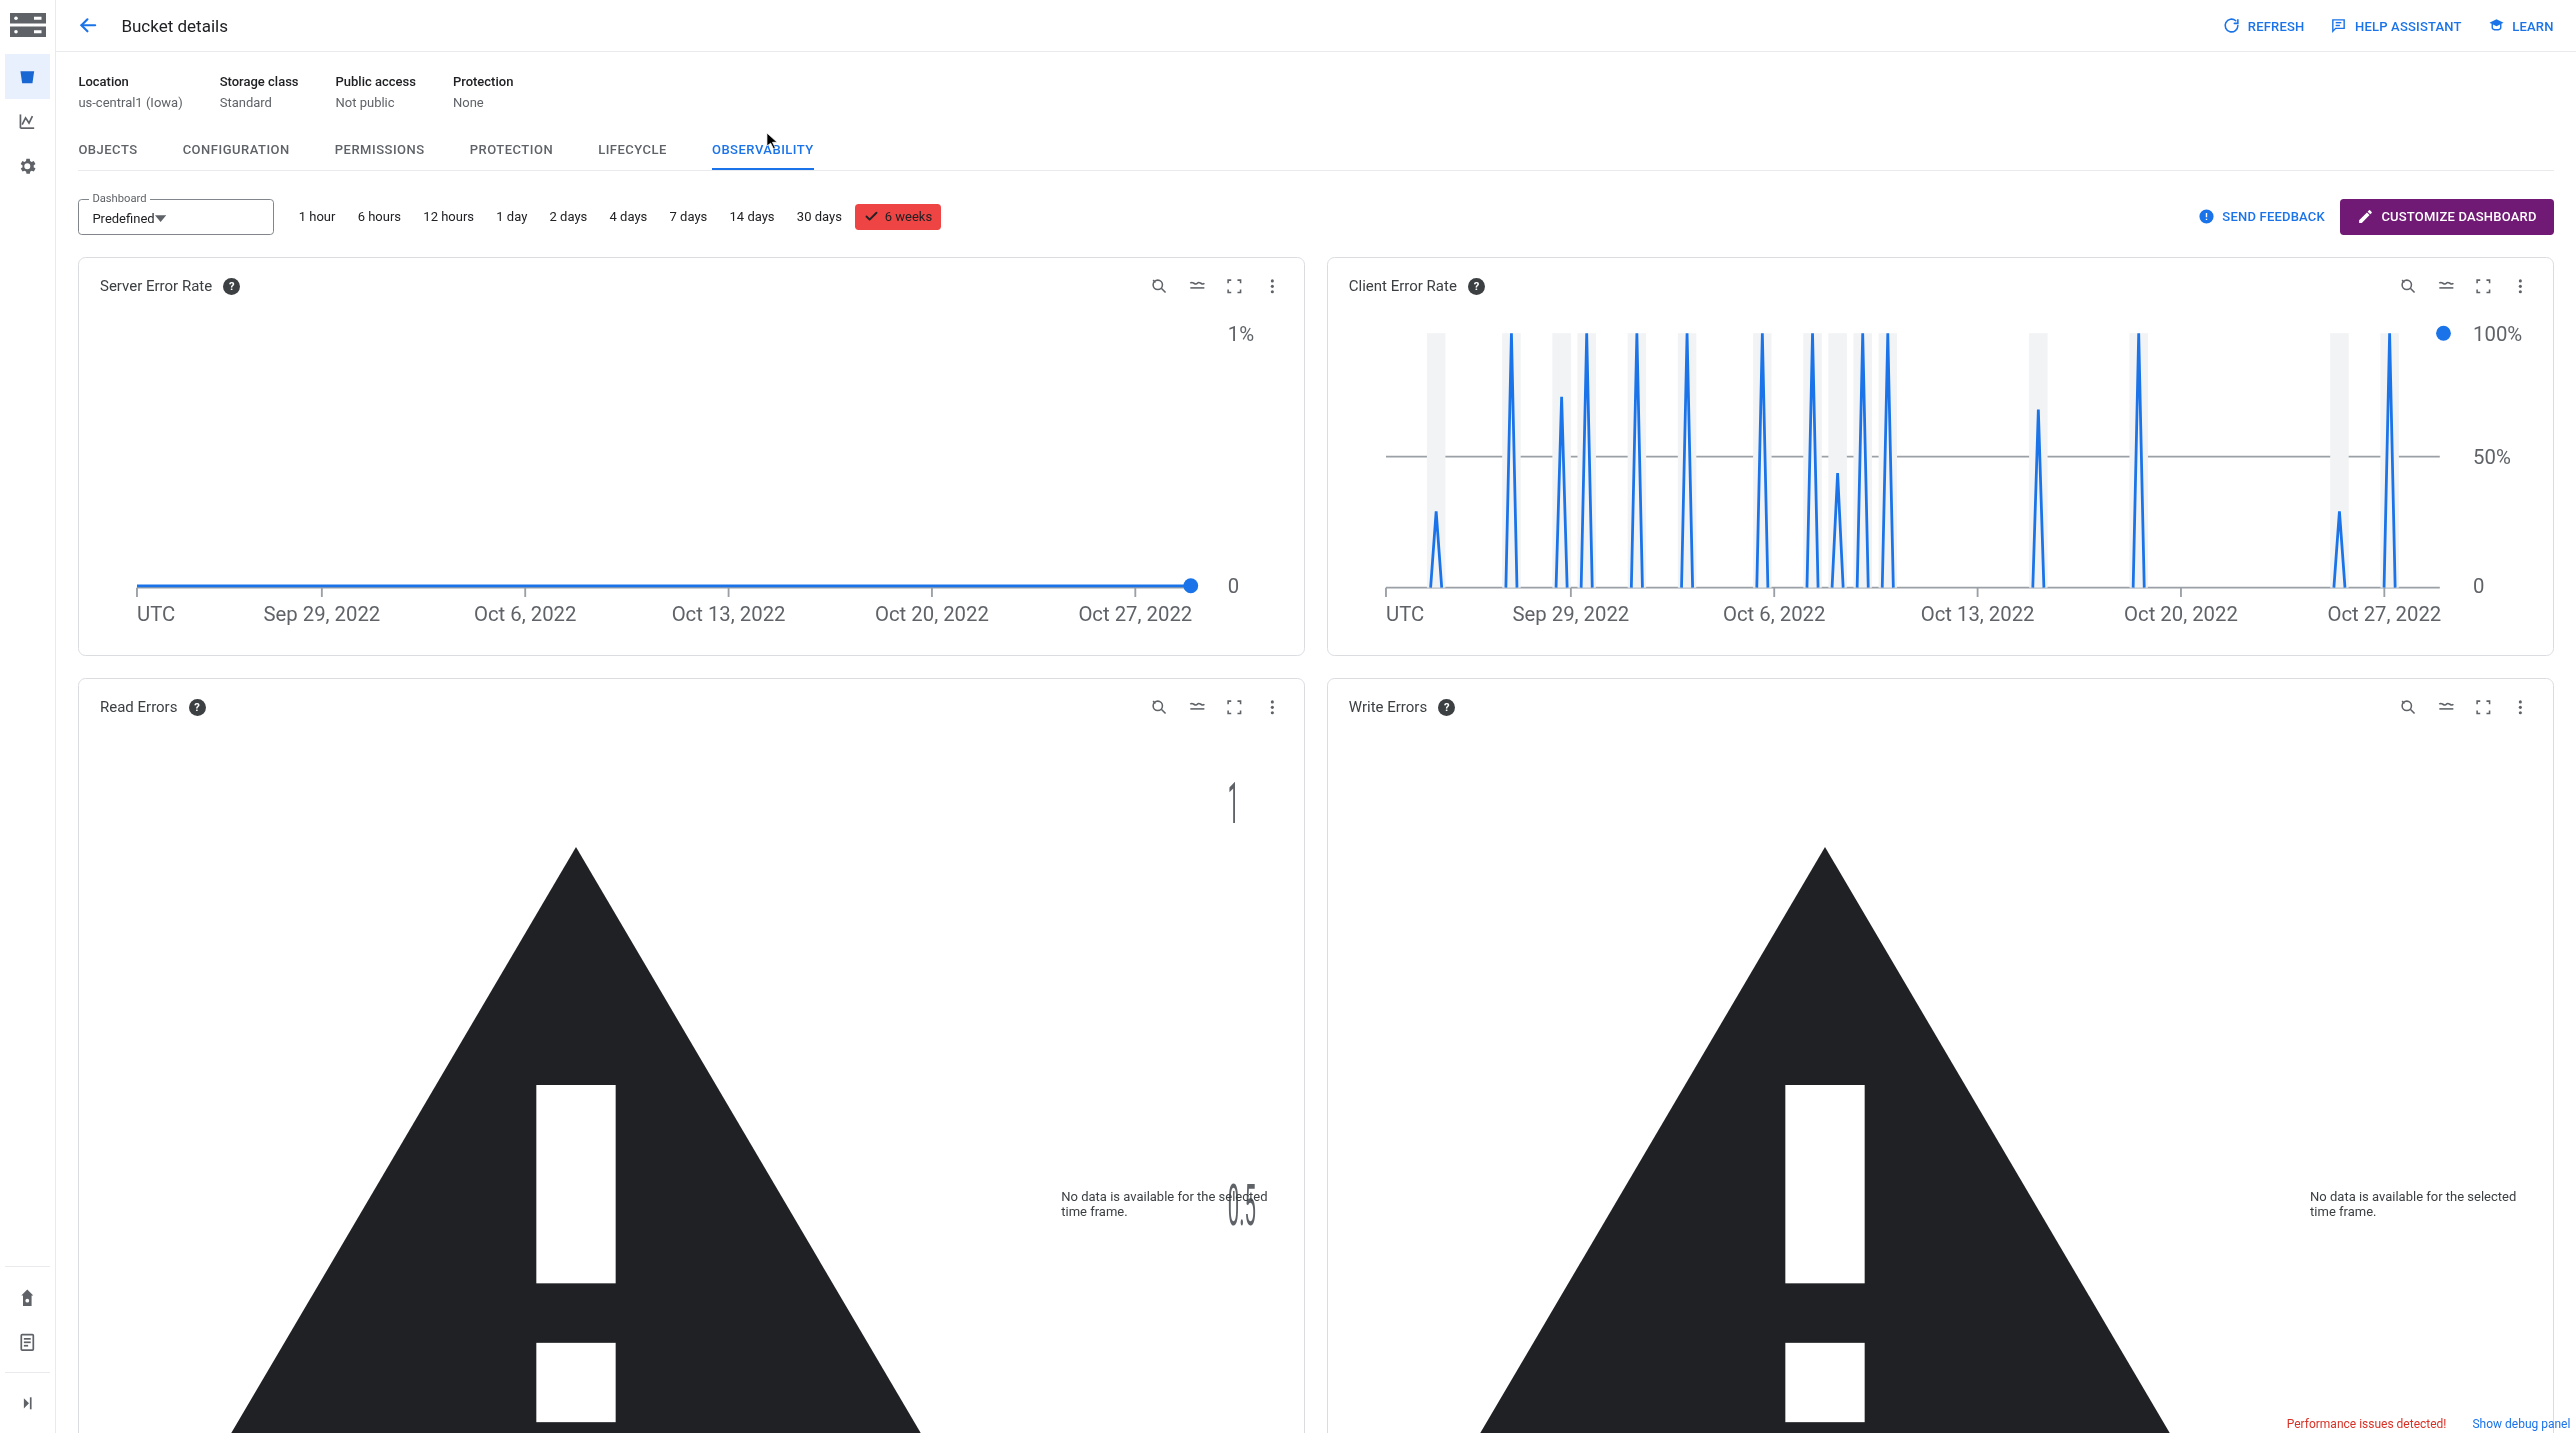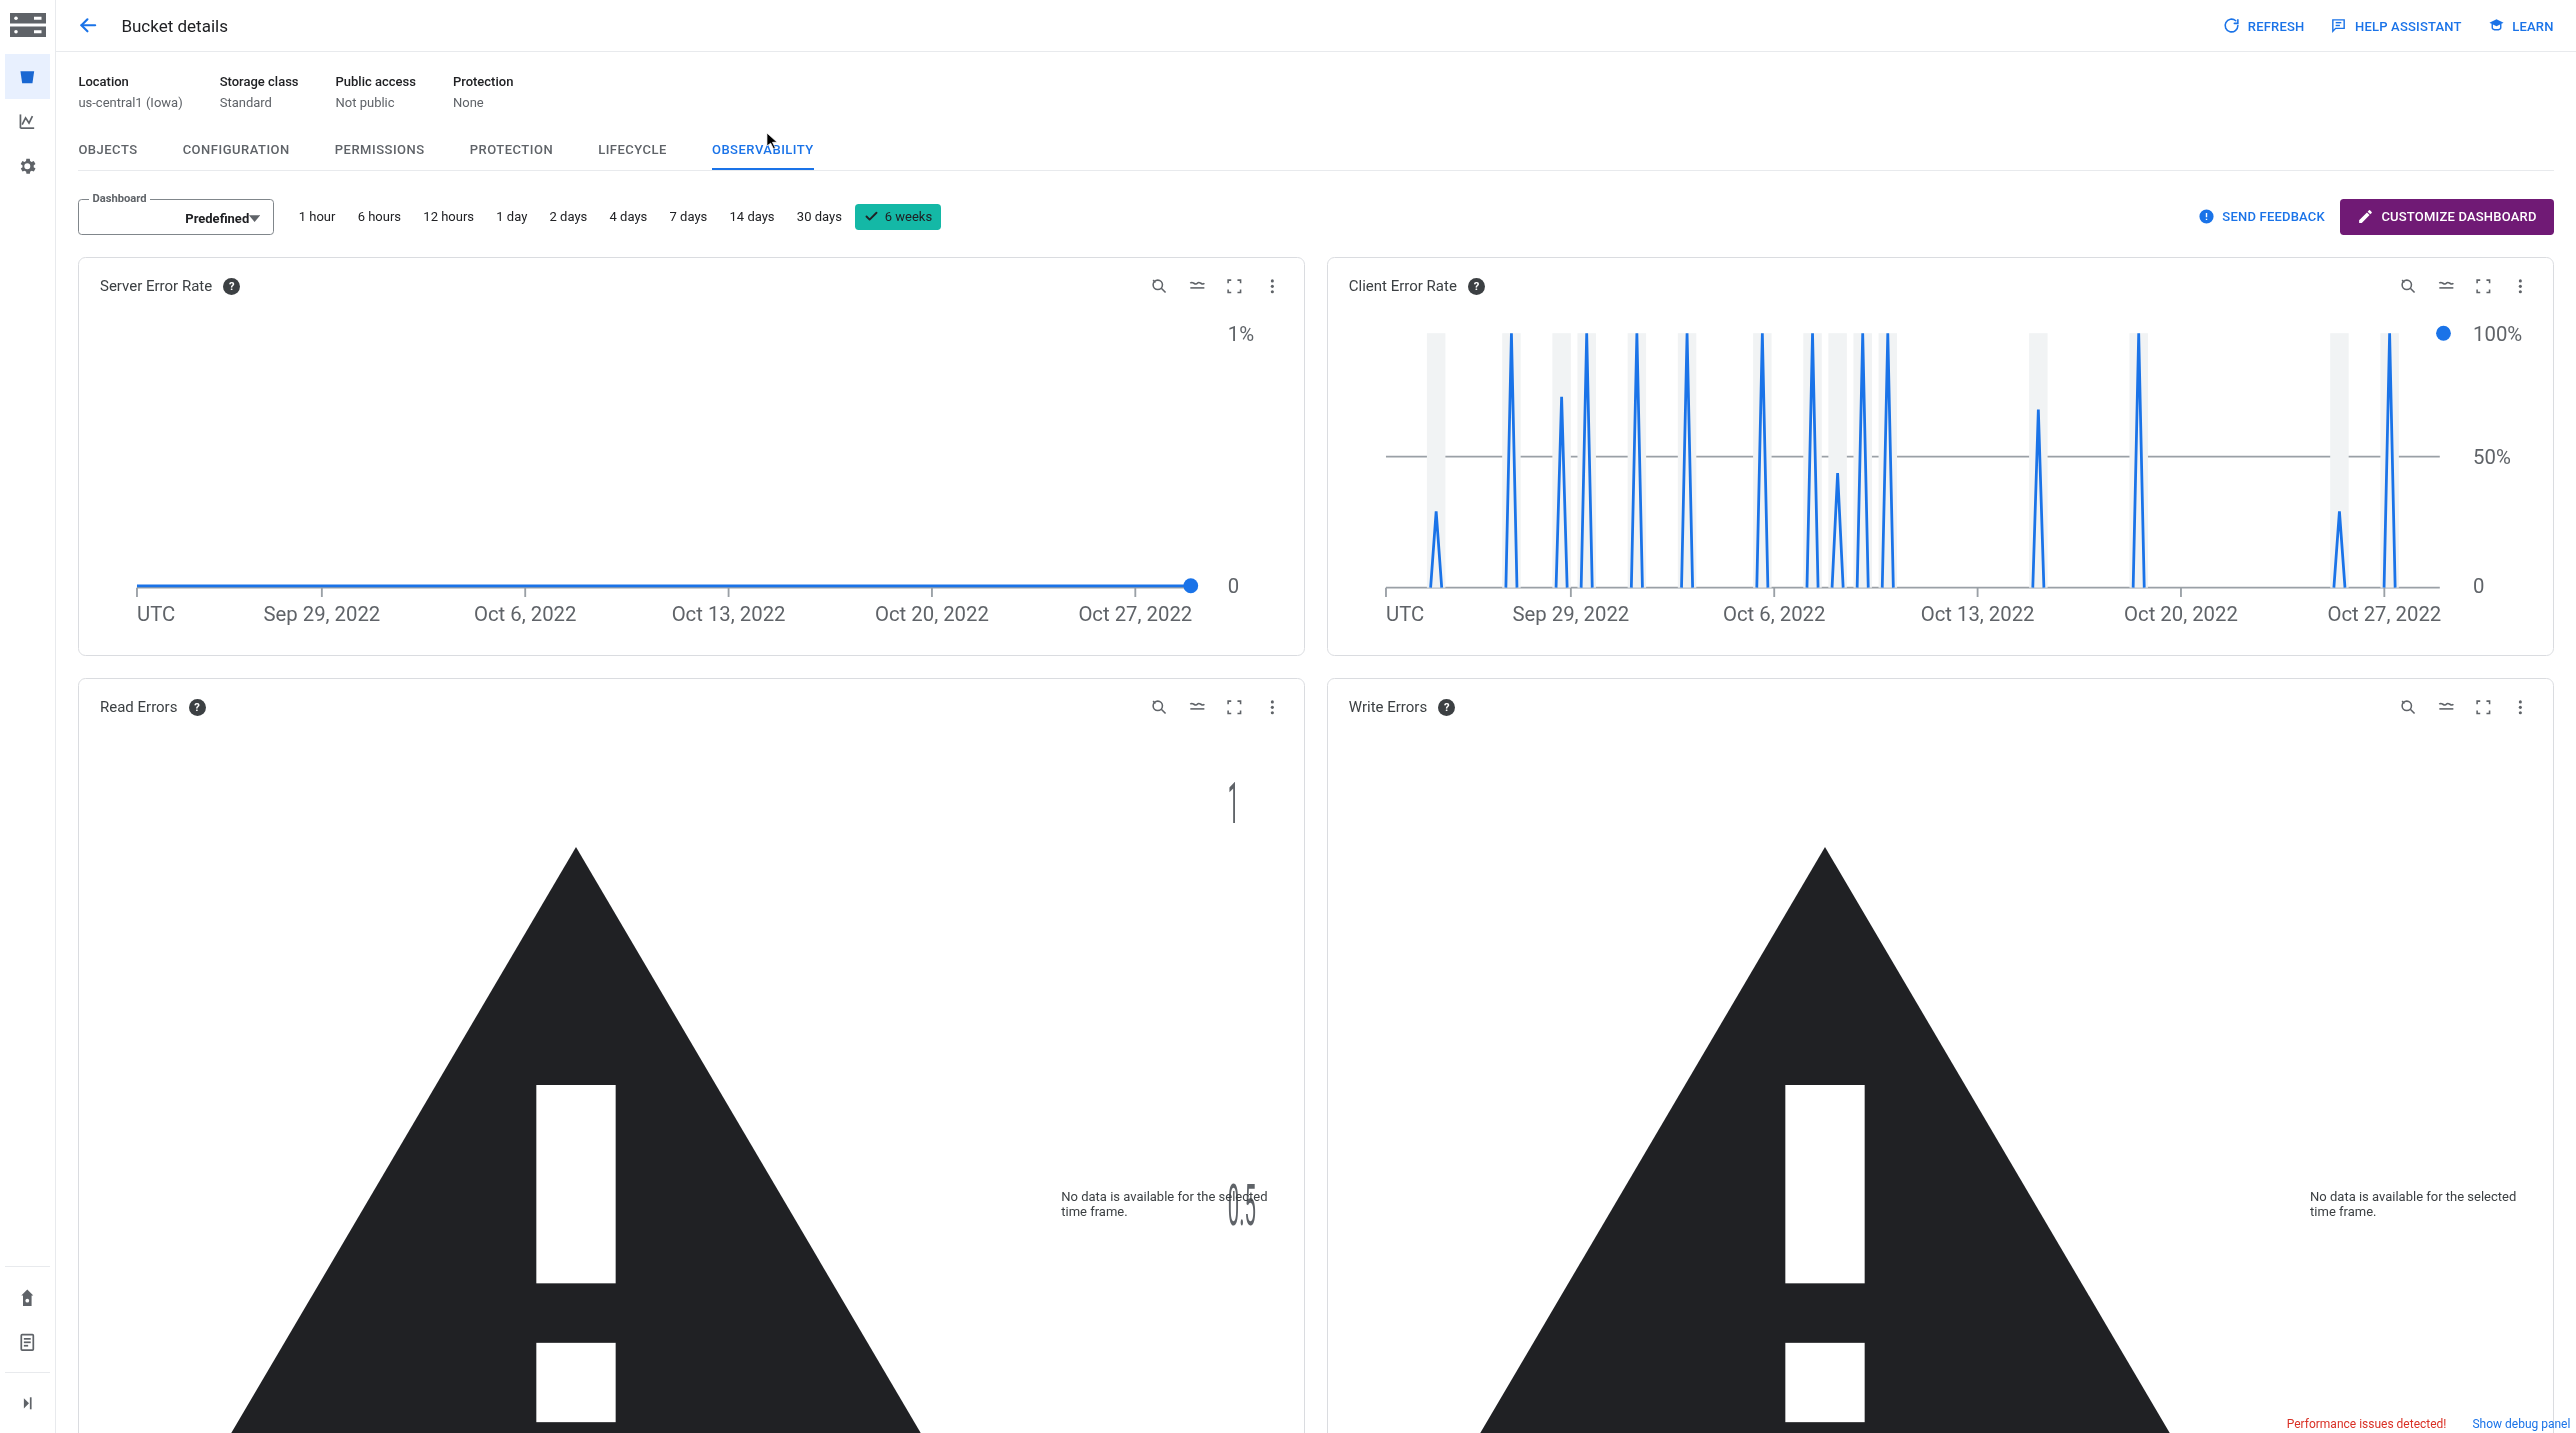--- a/index.html
+++ b/index.html
@@ -35,26 +35,26 @@
   .prop .label { font-size: 13px; font-weight: 500; }
   .prop .value { font-size: 13px; color: #5f6368; }
 
   
   .tabs { display: flex; gap: 45px; border-bottom: 0.9px solid #e8eaed; margin-bottom: 28px; }
   .tab { font-size: 13px; font-weight: 500; letter-spacing: 0.5px; color: #5f6368; padding: 9.3px 0 11.2px; cursor: pointer; border-bottom: 2.8px solid transparent; }
   .tab.active { color: #1a73e8; border-bottom-color: #1a73e8; }
 
   
   .controls { display: flex; align-items: center; gap: 15px; margin-bottom: 22.4px; flex-wrap: wrap; }
-  .dash-select { position: relative; border: 0.9px solid #80868b; border-radius: 3.7px; padding: 11.2px 13px 7.5px; min-width: 196px; cursor: pointer; display: flex; align-items: center; justify-content: flex-end; font-weight: bold; }
+  .dash-select { position: relative; border: 0.9px solid #80868b; border-radius: 3.7px; padding: 11.2px 13px 7.5px; min-width: 196px; cursor: pointer; display: flex; align-items: center; justify-content: flex-start; }
   .dash-select .float-label { position: absolute; top: -7.5px; left: 9.3px; background: #fff; padding: 0 3.7px; font-size: 11.2px; color: #5f6368; }
   .dash-select .sel-value { font-size: 13px; }
   .time-chips { display: flex; align-items: center; gap: 3.7px; }
   .chip { font-size: 13px; padding: 5.6px 9.3px; border-radius: 3.7px; cursor: pointer; color: #202124; }
-  .chip.selected { background: #14b8a6; display: flex; align-items: center; gap: 5.6px; }
+  .chip.selected { background: #ef4444; display: flex; align-items: center; gap: 5.6px; }
   .controls .grow { flex: 1; }
   .flat-btn { display: flex; align-items: center; gap: 7.5px; color: #1a73e8; font-size: 13px; font-weight: 500; cursor: pointer; letter-spacing: 0.2px; }
   .raised-btn { display: flex; align-items: center; gap: 7.5px; background: #701a75; color: #fff; font-size: 13px; font-weight: 500; padding: 9.3px 17px; border-radius: 3.7px; cursor: pointer; letter-spacing: 0.2px; }
   .flat-btn svg, .raised-btn svg { width: 17px; height: 17px; }
 
   
   .chart-grid { display: grid; grid-template-columns: 1fr 1fr; gap: 22.4px; padding-bottom: 22.4px; }
   .card { border: 0.9px solid #dadce0; border-radius: 7.5px; padding: 17px 20.6px 11.2px; min-height: 234px; display: flex; flex-direction: column; }
   .card-head { display: flex; align-items: center; margin-bottom: 9.3px; }
   .card-title { font-size: 15px; font-weight: 400; color: #3c4043; }

